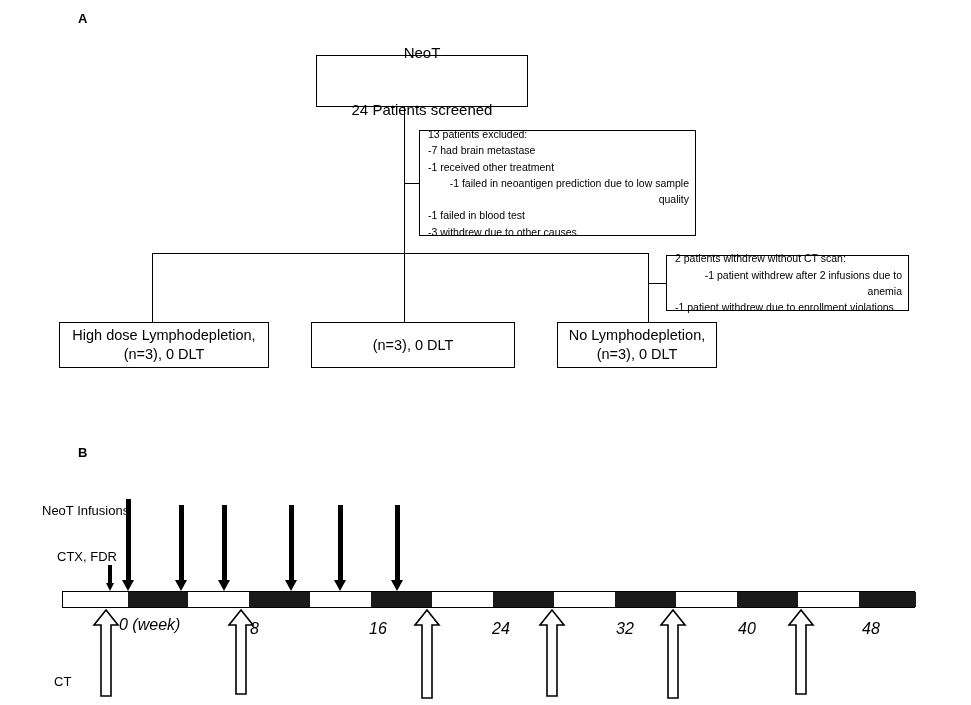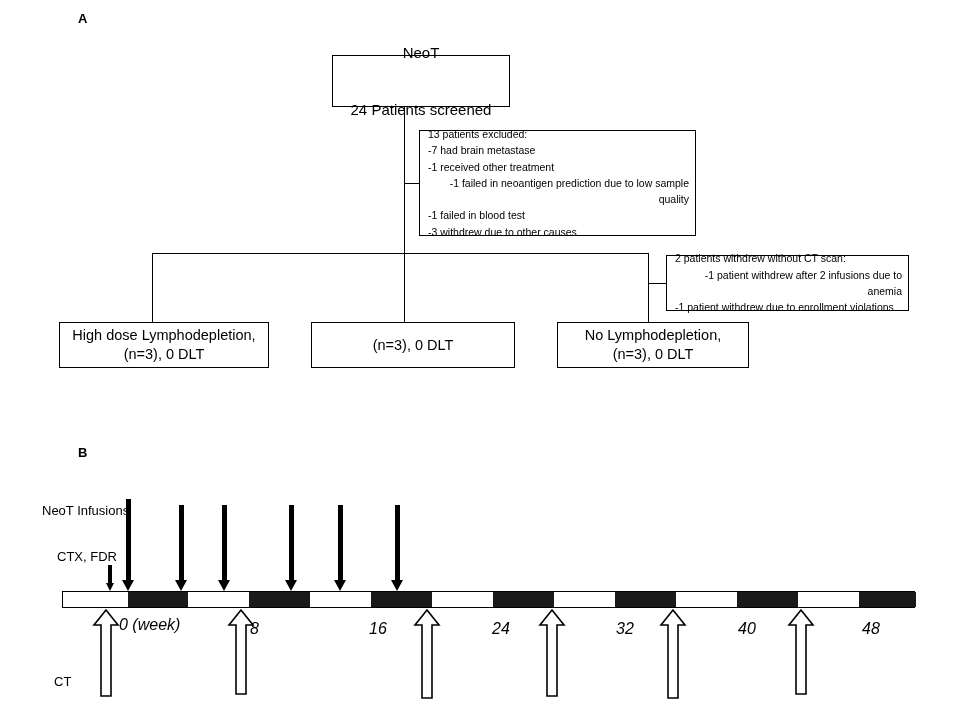--- a/index.html
+++ b/index.html
@@ -108,21 +108,21 @@
     white-space: nowrap;
   }
 </style>
 </head>
 <body>
 
 <div id="figure">
 
   <div class="panel-label" style="left:78px; top:12px;">A</div>
 
-  <div class="fc-box center" style="left:332px; top:55px; width:178px; height:52px;gap:38px;">
+  <div class="fc-box center" style="left:316px; top:55px; width:212px; height:52px;gap:38px;">
     <div style="font-size:15px; line-height:1.3;">NeoT</div>
     <div style="font-size:15px; line-height:1.3;">24 Patients screened</div>
   </div>
 
   <div class="connector conn-v" style="left:404px; top:107px; height:146px;"></div>
 
   <div class="connector conn-h" style="left:404px; top:183px; width:15px;"></div>
 
   <div class="fc-box left" style="left:419px; top:130px; width:277px; height:106px; padding:7px 6px 7px 8px;">
     <div class="excl-title" style="line-height:1.55;">13 patients excluded:</div>
@@ -149,21 +149,21 @@
 
   <div class="fc-box center" style="left:59px; top:322px; width:210px; height:46px;">
     <div style="font-size:14.5px; line-height:1.28;">High dose Lymphodepletion,</div>
     <div style="font-size:14.5px; line-height:1.28;">(n=3), 0 DLT</div>
   </div>
 
   <div class="fc-box center" style="left:311px; top:322px; width:204px; height:46px;">
     <div style="font-size:14.5px; line-height:1.28;">(n=3), 0 DLT</div>
   </div>
 
-  <div class="fc-box center" style="left:557px; top:322px; width:192px; height:46px;">
+  <div class="fc-box center" style="left:557px; top:322px; width:160px; height:46px;">
     <div style="font-size:14.5px; line-height:1.28;">No Lymphodepletion,</div>
     <div style="font-size:14.5px; line-height:1.28;">(n=3), 0 DLT</div>
   </div>
 
   <div class="panel-label" style="left:78px; top:446px;">B</div>
 
   <div class="side-label" style="left:42px; top:503px;">NeoT Infusions</div>
   <div class="side-label" style="left:57px; top:549px;">CTX, FDR</div>
   <div class="side-label" style="left:54px; top:674px;">CT</div>
 

